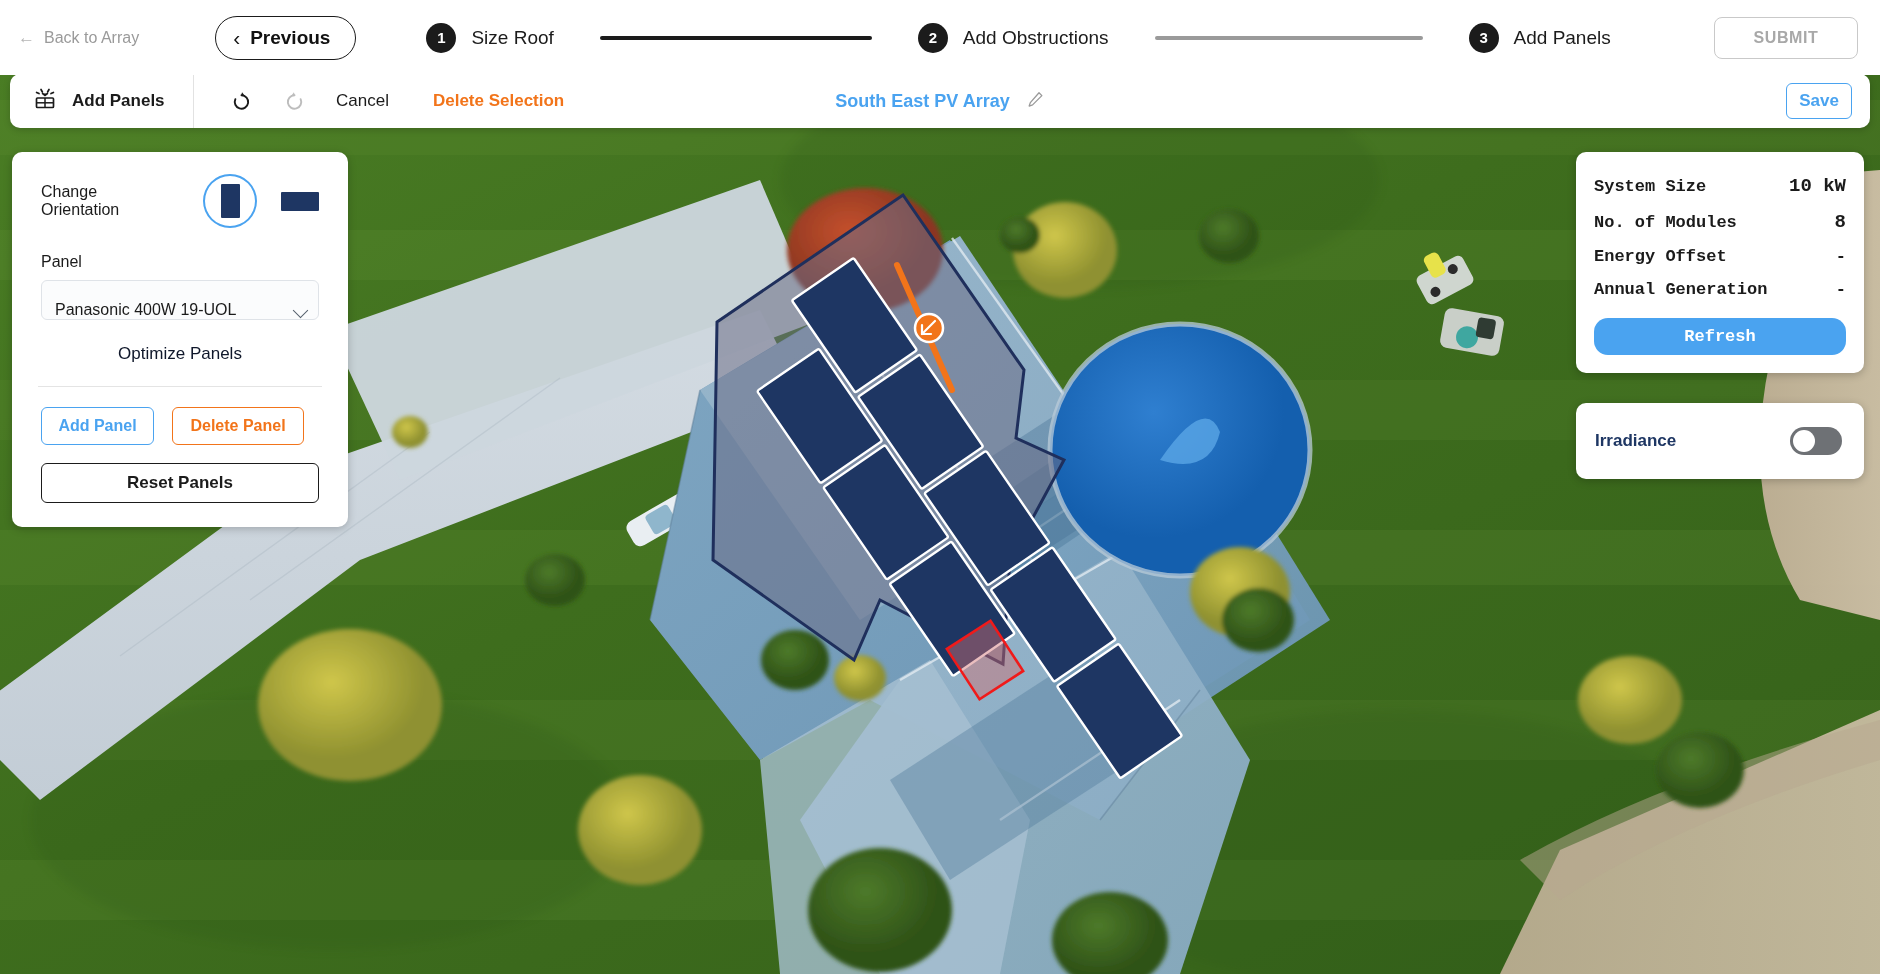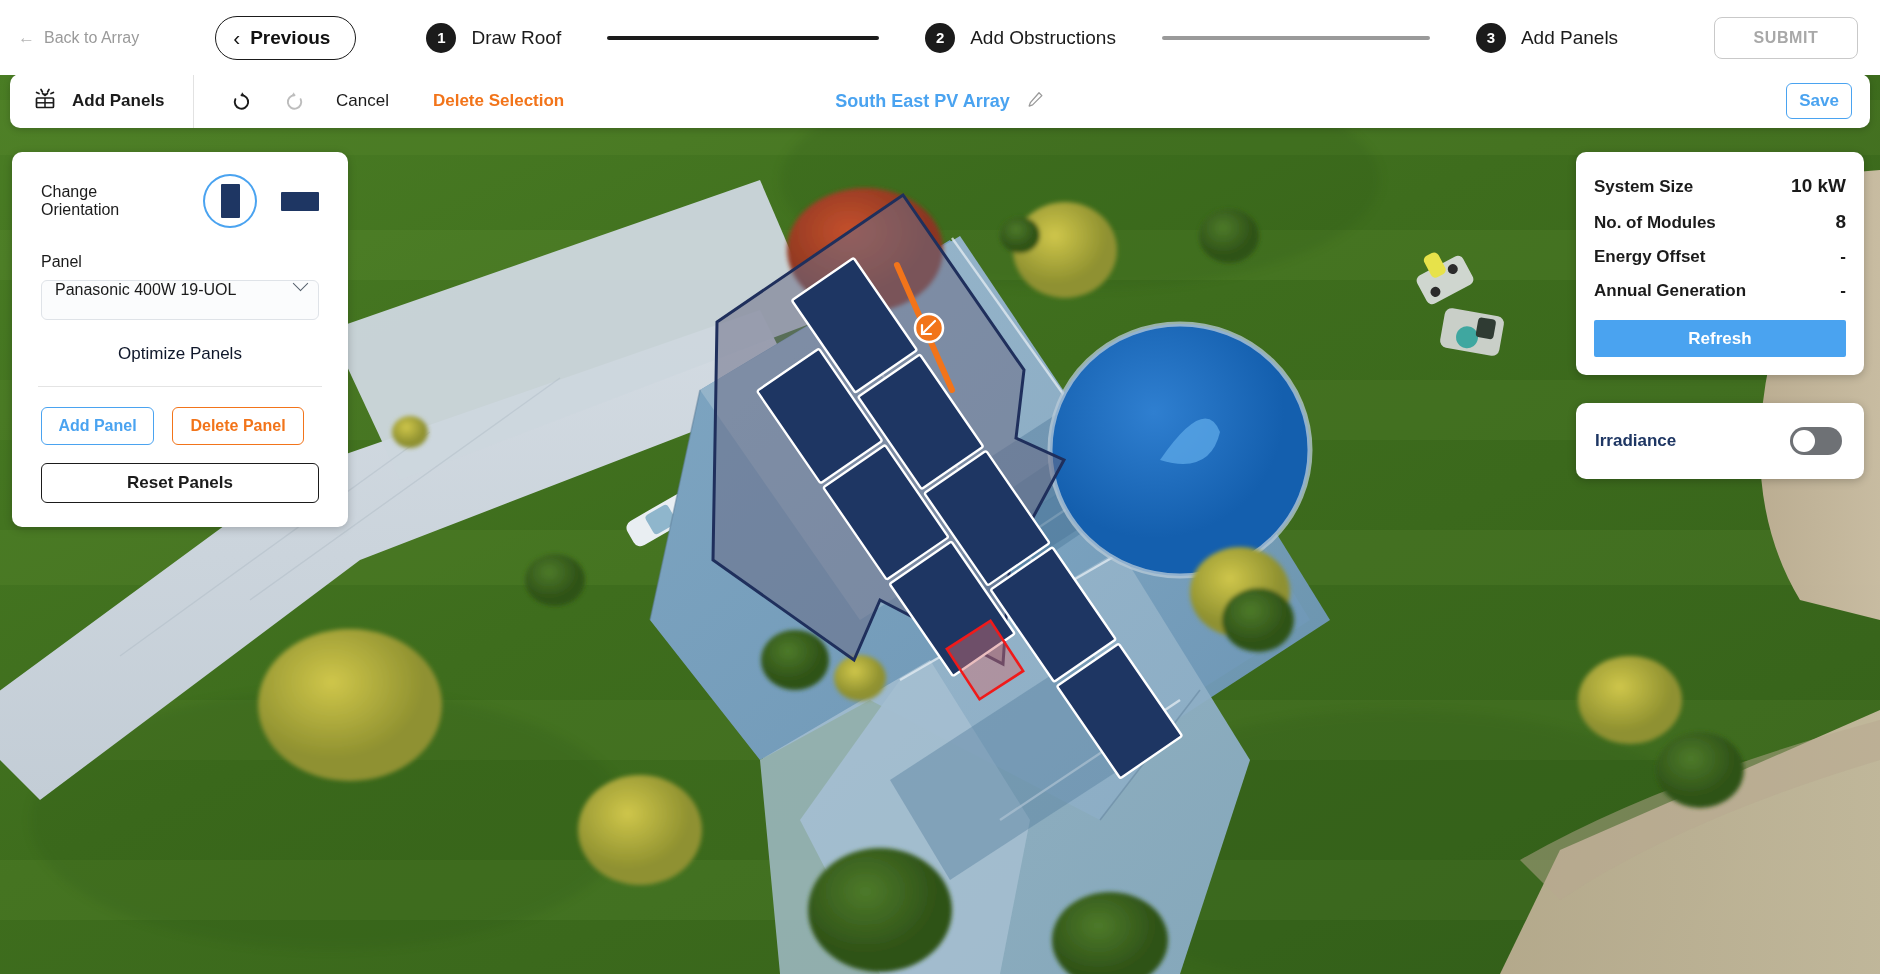--- a/index.html
+++ b/index.html
@@ -99,21 +99,21 @@
     width: 54px; height: 54px; border-radius: 50%;
     border: 2.2px solid #4aa3f0;
     display: flex; align-items: center; justify-content: center; cursor: pointer;
   }
   .orient-portrait { width: 19px; height: 34px; background: #1e3663; border-radius: 1px; }
   .orient-landscape { width: 38px; height: 19px; background: #1e3663; border-radius: 1px; cursor: pointer; }
   .field-label { font-size: 16px; color: #1b1b1b; margin: 25px 0 9px 0; }
   .select-wrap {
     position: relative; height: 40px; border: 1px solid #dfe3e8;
     border-radius: 6px; background: #fbfcfd;
-    display: flex; align-items: flex-start; padding: 0 34px 0 13px;
+    display: flex; align-items: flex-end; padding: 0 34px 0 13px;
   }
   .select-value { font-size: 16px; color: #1b1b1b; }
   .select-chevron {
     position: absolute; right: 12px; width: 11px; height: 11px;
     border-right: 1.8px solid #55606d; border-bottom: 1.8px solid #55606d;
     transform: translateY(-3px) rotate(45deg);
   }
   .optimize-link {
     display: block; text-align: center; margin: 24px 0 0 0;
     font-size: 17px; color: #0f172a; cursor: pointer;
@@ -131,31 +131,31 @@
     border: 1.7px solid #1b1b1b; background: #fff;
     color: #1b1b1b; font-size: 17px; font-weight: 700; cursor: pointer;
     font-family: inherit;
   }
 
   
   .stats-card {
     position: absolute; right: 16px; top: 152px; width: 288px;
     background: #fff; border-radius: 10px;
     box-shadow: 0 2px 9px rgba(0,0,0,.22);
-    padding: 16px 18px 18px 18px; z-index: 30;
+    padding: 16px 18px 18px 18px; z-index: 30; font-family: Liberation Mono, monospace;
   }
   .stat-row {
     display: flex; justify-content: space-between; align-items: baseline;
     padding: 7px 0;
   }
   .stat-key { font-size: 17px; font-weight: 700; color: #1b1b1b; }
   .stat-val { font-size: 17px; font-weight: 700; color: #1b1b1b; }
   .stat-val.big { font-size: 19px; }
   .refresh-btn {
-    margin-top: 12px; width: 100%; height: 37px; border-radius: 2px;
+    margin-top: 12px; width: 100%; height: 37px; border-radius: 14px;
     border: none; background: #4aa3f0; color: #fff;
     font-size: 17px; font-weight: 700; cursor: pointer; font-family: inherit;
   }
   .irr-card {
     position: absolute; right: 16px; top: 403px; width: 288px; height: 76px;
     background: #fff; border-radius: 10px;
     box-shadow: 0 2px 9px rgba(0,0,0,.22);
     display: flex; align-items: center; justify-content: space-between;
     padding: 0 22px 0 19px; z-index: 30;
   }
@@ -357,21 +357,21 @@
     </div>
 
     <button class="prev-btn">
       <span class="prev-chevron">‹</span>
       <span>Previous</span>
     </button>
 
     <div class="steps">
       <div class="step">
         <span class="step-num">1</span>
-        <span class="step-label">Draw Roof</span>
+        <span class="step-label">Size Roof</span>
       </div>
       <div class="connector done"></div>
       <div class="step">
         <span class="step-num">2</span>
         <span class="step-label">Add Obstructions</span>
       </div>
       <div class="connector todo"></div>
       <div class="step">
         <span class="step-num">3</span>
         <span class="step-label">Add Panels</span>

